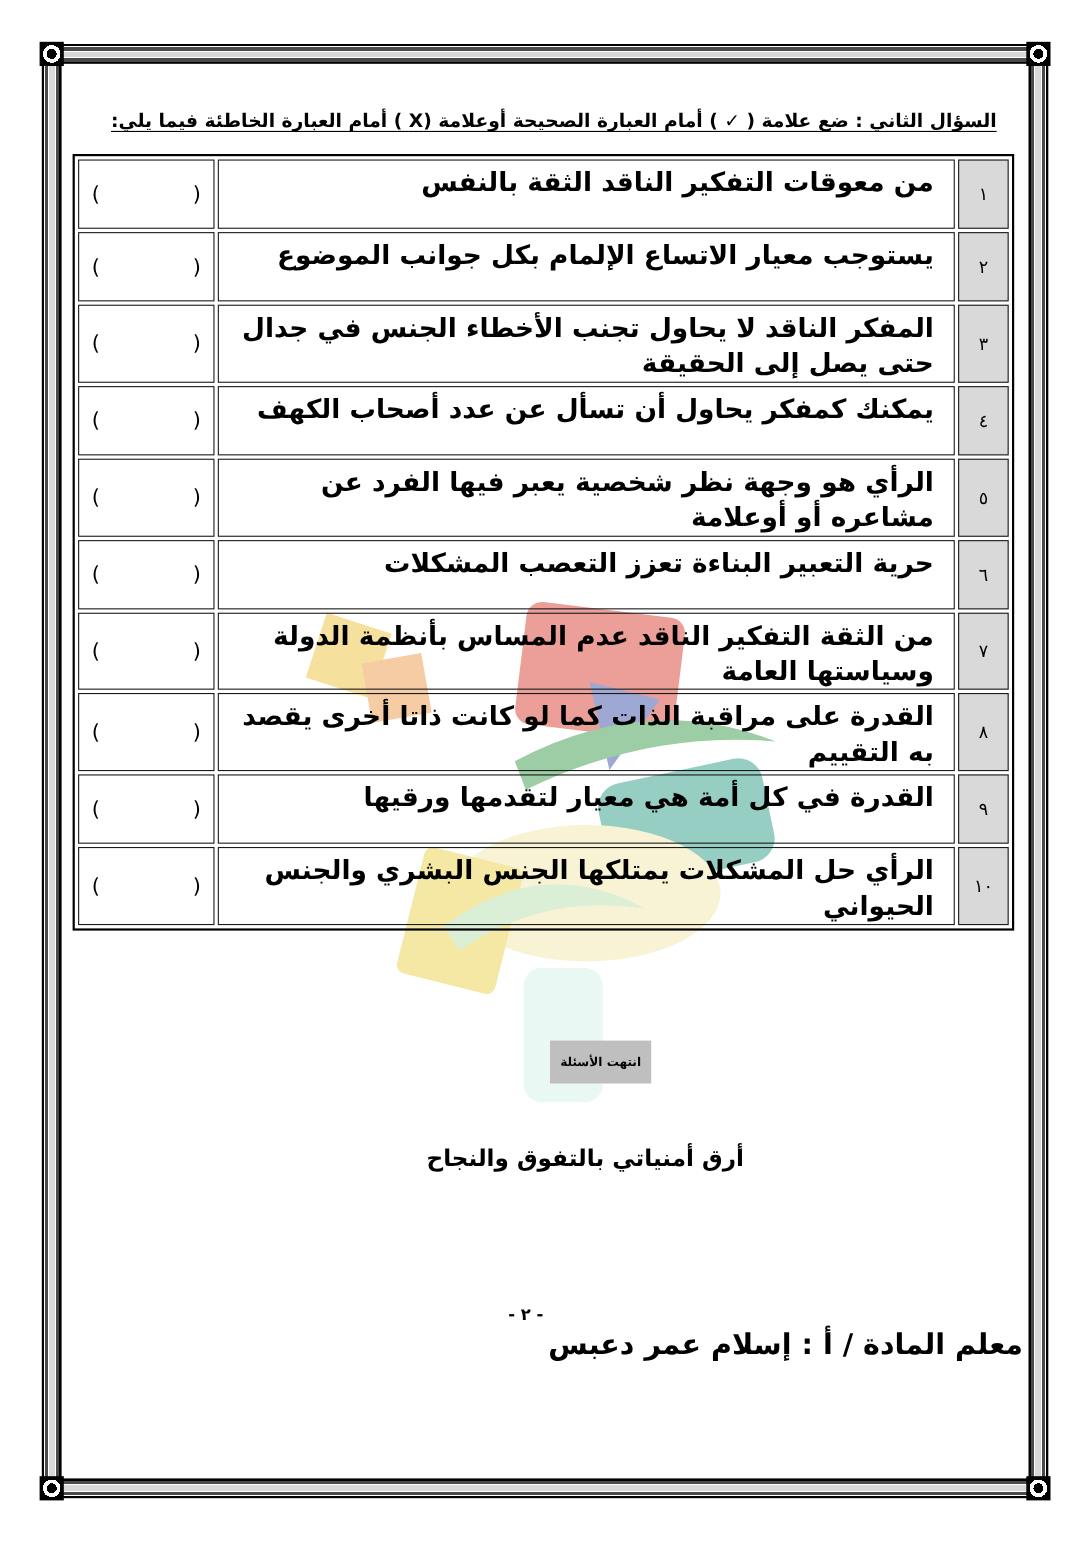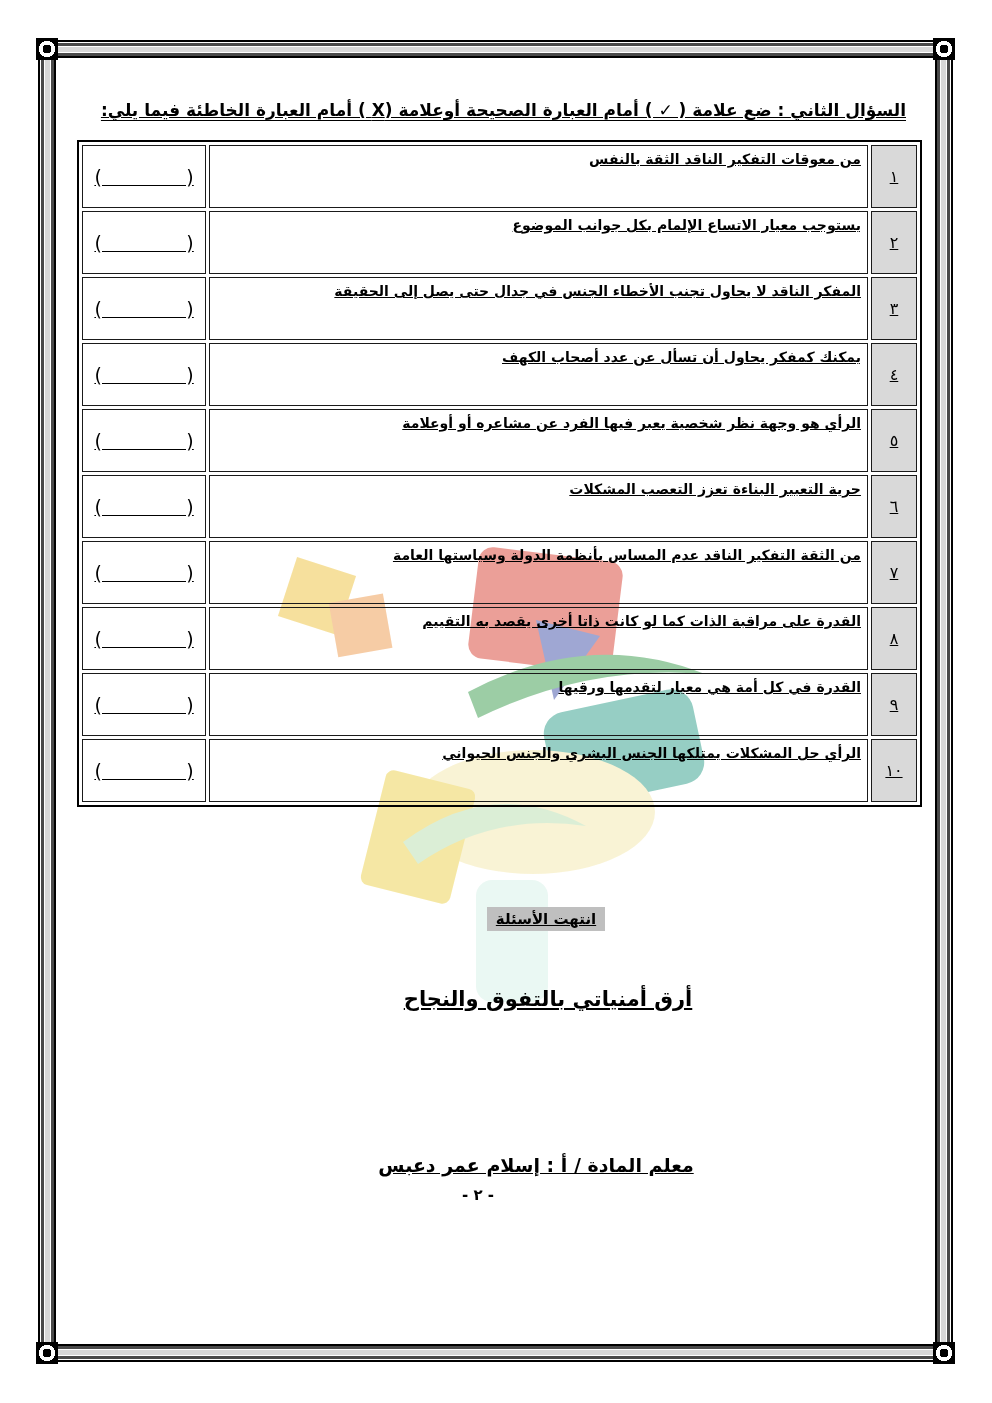--- a/index.html
+++ b/index.html
@@ -23,40 +23,40 @@
     background:linear-gradient(to left,#000 0 2px,#fff 2px 3px,#4a4a4a 3px 6px,#fff 6px 7px,#d8d8d8 7px 12px,#fff 12px 13px,#4a4a4a 13px 16px,#000 16px 18px);}
   .corner{position:absolute;width:22px;height:22px;
     background:radial-gradient(circle at 50% 50%,#000 0 4.5px,#fff 4.5px 8px,#000 8px 100%);}
   .c-tl{left:-2px;top:-2px;} .c-tr{right:-2px;top:-2px;}
   .c-bl{left:-2px;bottom:-2px;} .c-br{right:-2px;bottom:-2px;}
 
   
   .watermark{position:absolute;left:268px;top:540px;width:445px;height:530px;z-index:0;opacity:.5;}
 
   
-  .content{position:absolute;left:58px;top:58px;width:872px;height:1150px;z-index:1;text-decoration:underline;}
+  .content{position:absolute;left:58px;top:58px;width:872px;height:1150px;z-index:1;}
   .header-line{
     margin-top:42px;padding-left:20px;padding-right:24px;text-align:right;
     font-weight:bold;font-size:17px;color:var(--ink);
     text-decoration:underline;text-underline-offset:4px;white-space:nowrap;
   }
   table.statements{
     border-collapse:separate;border-spacing:3px;border:2px solid var(--ink);
     margin-top:20px;margin-right:8px;width:845px;table-layout:fixed;background:transparent;
   }
   td{border:1.5px solid #1a1a1a;height:57px;background:transparent;}
   td.num{width:42px;text-align:center;vertical-align:middle;background:var(--gray-cell);font-size:16px;}
-  td.txt{width:650px;text-align:right;vertical-align:top;padding:4px 6px 0 0;font-weight:bold;font-size:14px;line-height:1.35;}
+  td.txt{width:650px;text-align:right;vertical-align:top;padding:4px 18px 0 0;font-weight:bold;font-size:24px;line-height:1.35;}
   td.ans{width:120px;text-align:center;vertical-align:middle;font-size:19px;white-space:pre;direction:ltr;}
   .end-label{
     width:fit-content;margin:100px auto 0;position:relative;left:52px;
-    background:var(--label-bg);padding:3px 9px;font-weight:bold;font-size:15px;
+    background:var(--label-bg);padding:13px 9px;font-weight:bold;font-size:11px;
   }
-  .wishes{width:fit-content;margin:56px auto 0;position:relative;left:54px;font-weight:bold;font-size:21px;}
-  .teacher{margin-top:143px;text-align:center;padding-left:84px;font-weight:bold;font-size:19px;}
+  .wishes{width:fit-content;margin:56px auto 0;position:relative;left:38px;font-weight:bold;font-size:21px;}
+  .teacher{margin-top:143px;text-align:right;padding-left:84px;font-weight:bold;font-size:26px;}
   .pagenum{position:absolute;left:0;right:0;bottom:4px;text-align:center;font-weight:bold;font-size:15px;transform:translateX(-16px);}
 </style>
 </head>
 <body style="--gray-cell: #d9d9d9; --label-bg: #bfbfbf; --ink: #000000;">
 
 <div class="page">
 
   <svg class="watermark" viewBox="0 0 445 530" xmlns="http://www.w3.org/2000/svg" aria-hidden="true">
     <rect x="18" y="25" width="62" height="62" fill="#eec33e" transform="rotate(18 49 56)"></rect>
     <rect x="65" y="58" width="55" height="55" fill="#ee9a4d" transform="rotate(-10 92 85)"></rect>

